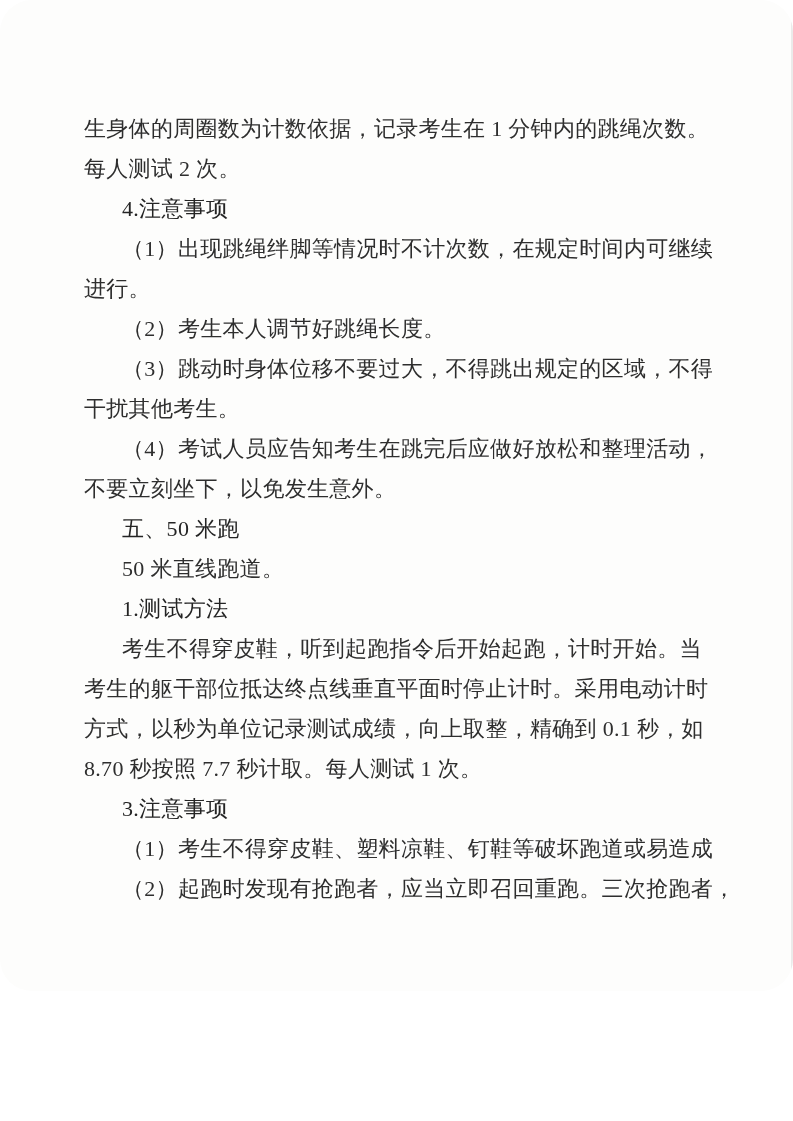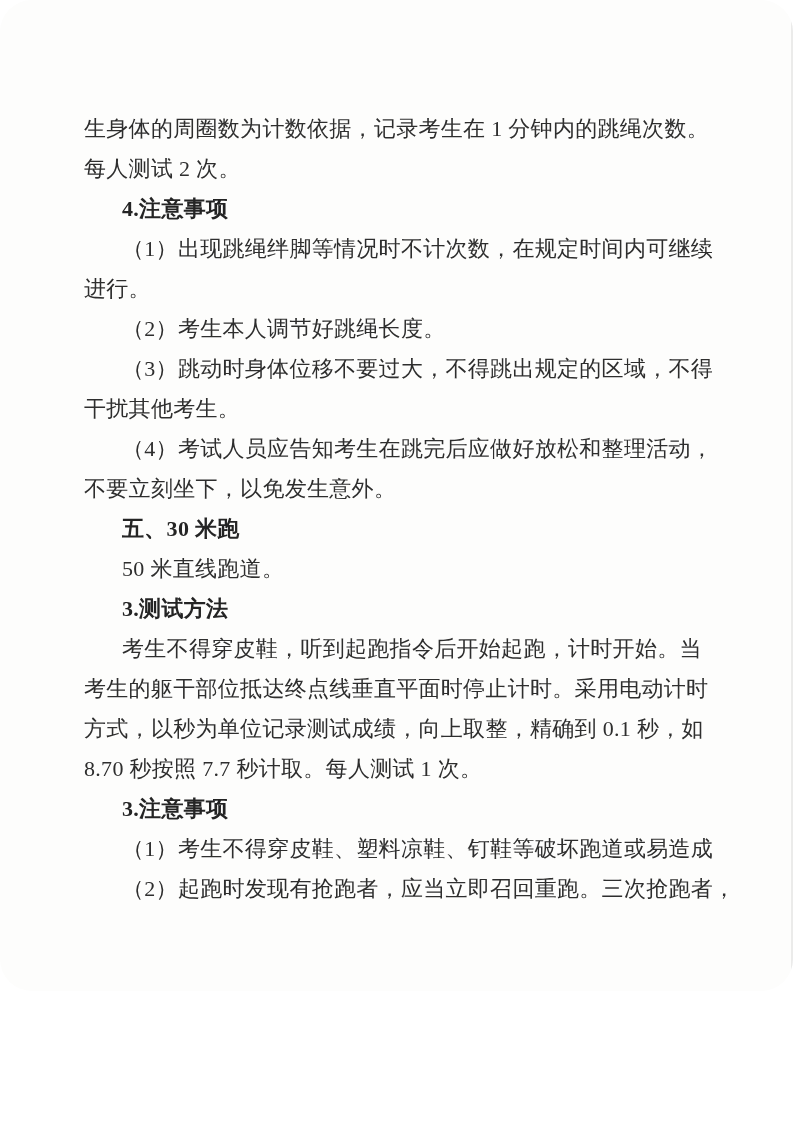--- a/index.html
+++ b/index.html
@@ -29,21 +29,21 @@
     font-size: 22px;
     line-height: 40px;
     height: 40px;
     white-space: nowrap;
     letter-spacing: 0.3px;
   }
   .line.indent {
     padding-left: 38px;
   }
   .line.bold {
-    font-weight: bold;
+    font-weight: normal;
     color: #242424;
   }
   .page-number {
     position: absolute;
     top: 1024px;
     left: 627px;
     font-size: 21px;
     letter-spacing: 1px;
     color: #3a3a3a;
     font-family: Liberation Mono, monospace;
@@ -78,23 +78,23 @@
       <div class="line">生身体的周圈数为计数依据，记录考生在 1 分钟内的跳绳次数。</div>
       <div class="line">每人测试 2 次。</div>
       <div class="line indent bold">4.注意事项</div>
       <div class="line indent">（1）出现跳绳绊脚等情况时不计次数，在规定时间内可继续</div>
       <div class="line">进行。</div>
       <div class="line indent">（2）考生本人调节好跳绳长度。</div>
       <div class="line indent">（3）跳动时身体位移不要过大，不得跳出规定的区域，不得</div>
       <div class="line">干扰其他考生。</div>
       <div class="line indent">（4）考试人员应告知考生在跳完后应做好放松和整理活动，</div>
       <div class="line">不要立刻坐下，以免发生意外。</div>
-      <div class="line indent bold">五、30 米跑</div>
+      <div class="line indent bold">五、50 米跑</div>
       <div class="line indent">50 米直线跑道。</div>
-      <div class="line indent bold">3.测试方法</div>
+      <div class="line indent bold">1.测试方法</div>
       <div class="line indent">考生不得穿皮鞋，听到起跑指令后开始起跑，计时开始。当</div>
       <div class="line">考生的躯干部位抵达终点线垂直平面时停止计时。采用电动计时</div>
       <div class="line">方式，以秒为单位记录测试成绩，向上取整，精确到 0.1 秒，如</div>
       <div class="line">8.70 秒按照 7.7 秒计取。每人测试 1 次。</div>
       <div class="line indent bold">3.注意事项</div>
       <div class="line indent">（1）考生不得穿皮鞋、塑料凉鞋、钉鞋等破坏跑道或易造成</div>
       <div class="line indent">（2）起跑时发现有抢跑者，应当立即召回重跑。三次抢跑者，</div>
     </div>
   <div class="page-number">—11—</div>
   <div class="bottom-scan-edge"></div>

